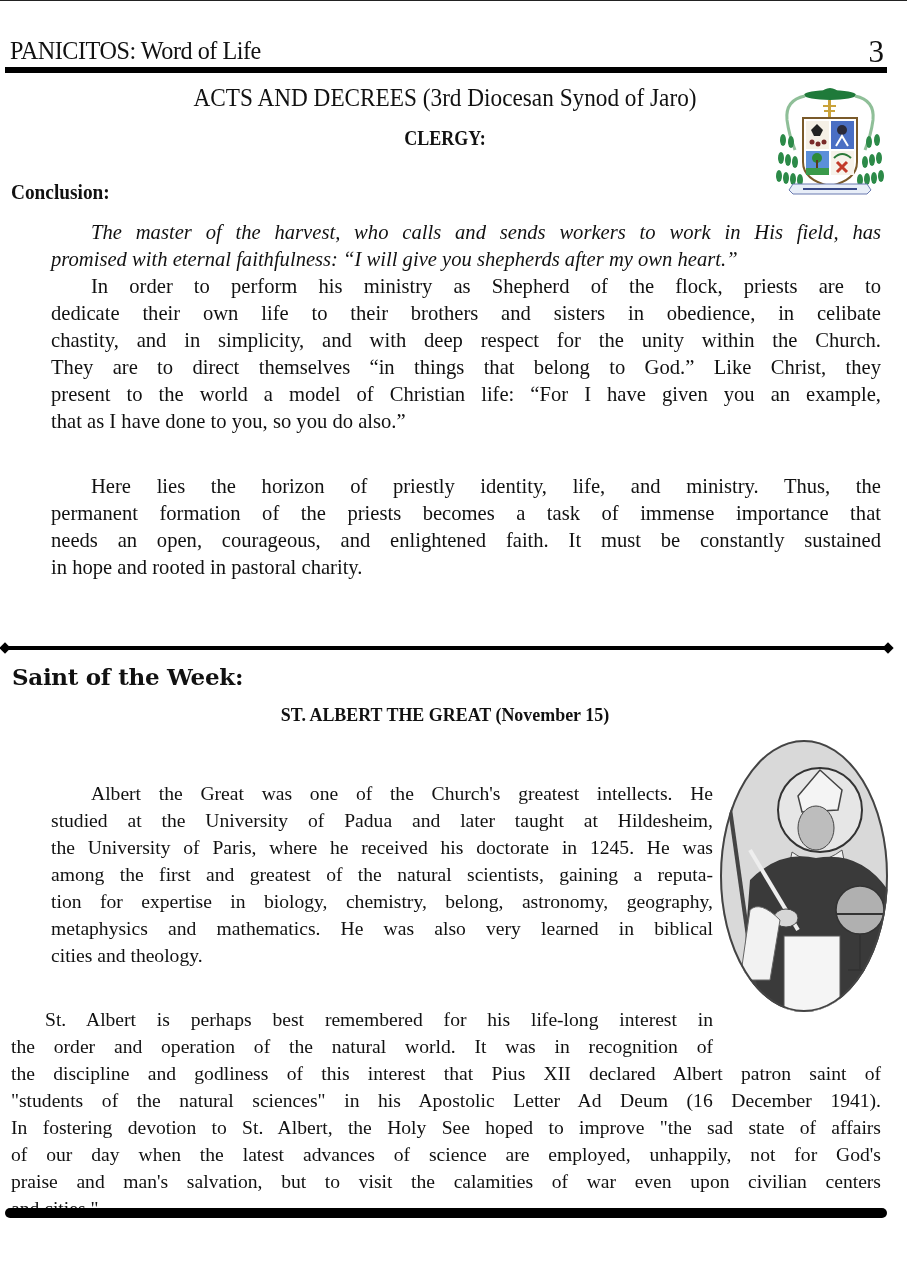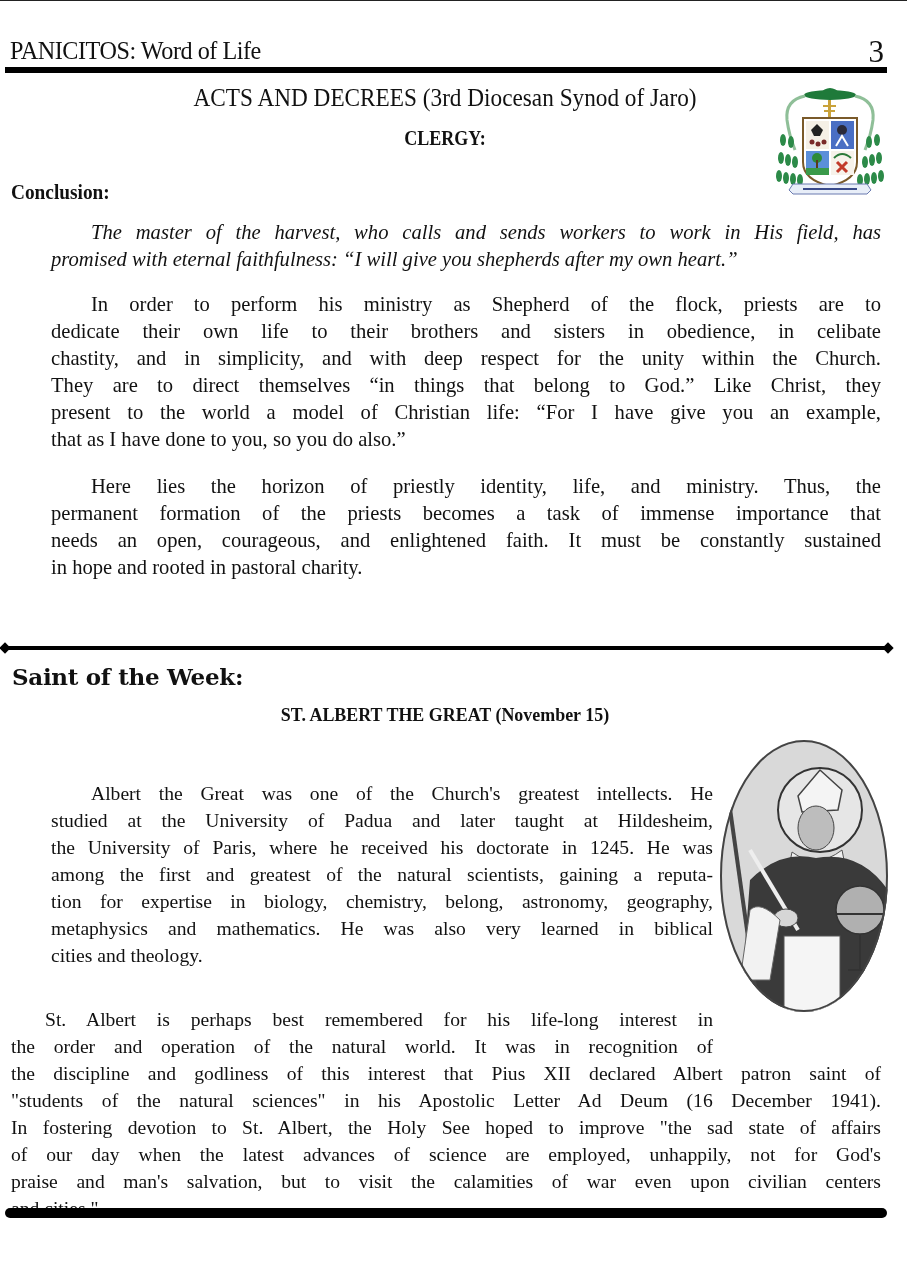--- a/index.html
+++ b/index.html
@@ -104,26 +104,26 @@
   <rect x="28" y="108" width="54" height="2" fill="#3a4a8a"></rect>
 </svg>
 
 <div class="conclusion">Conclusion:</div>
 
 <div class="para italic lines" style="top:218px;">
   <span class="ln indent">The master of the harvest, who calls and sends workers to work in His field, has</span>
   <span class="ln last">promised with eternal faithfulness: “I will give you shepherds after my own heart.”</span>
 </div>
 
-<div class="para lines" style="top:290px;">
+<div class="para lines" style="top:272px;">
   <span class="ln indent">In order to perform his ministry as Shepherd of the flock, priests are to</span>
   <span class="ln">dedicate their own life to their brothers and sisters in obedience, in celibate</span>
   <span class="ln">chastity, and in simplicity, and with deep respect for the unity within the Church.</span>
   <span class="ln">They are to direct themselves “in things that belong to God.” Like Christ, they</span>
-  <span class="ln">present to the world a model of Christian life: “For I have give you an example,</span>
+  <span class="ln">present to the world a model of Christian life: “For I have given you an example,</span>
   <span class="ln last">that as I have done to you, so you do also.”</span>
 </div>
 
 <div class="para lines" style="top:472px;">
   <span class="ln indent">Here lies the horizon of priestly identity, life, and ministry. Thus, the</span>
   <span class="ln">permanent formation of the priests becomes a task of immense importance that</span>
   <span class="ln">needs an open, courageous, and enlightened faith. It must be constantly sustained</span>
   <span class="ln last">in hope and rooted in pastoral charity.</span>
 </div>
 

